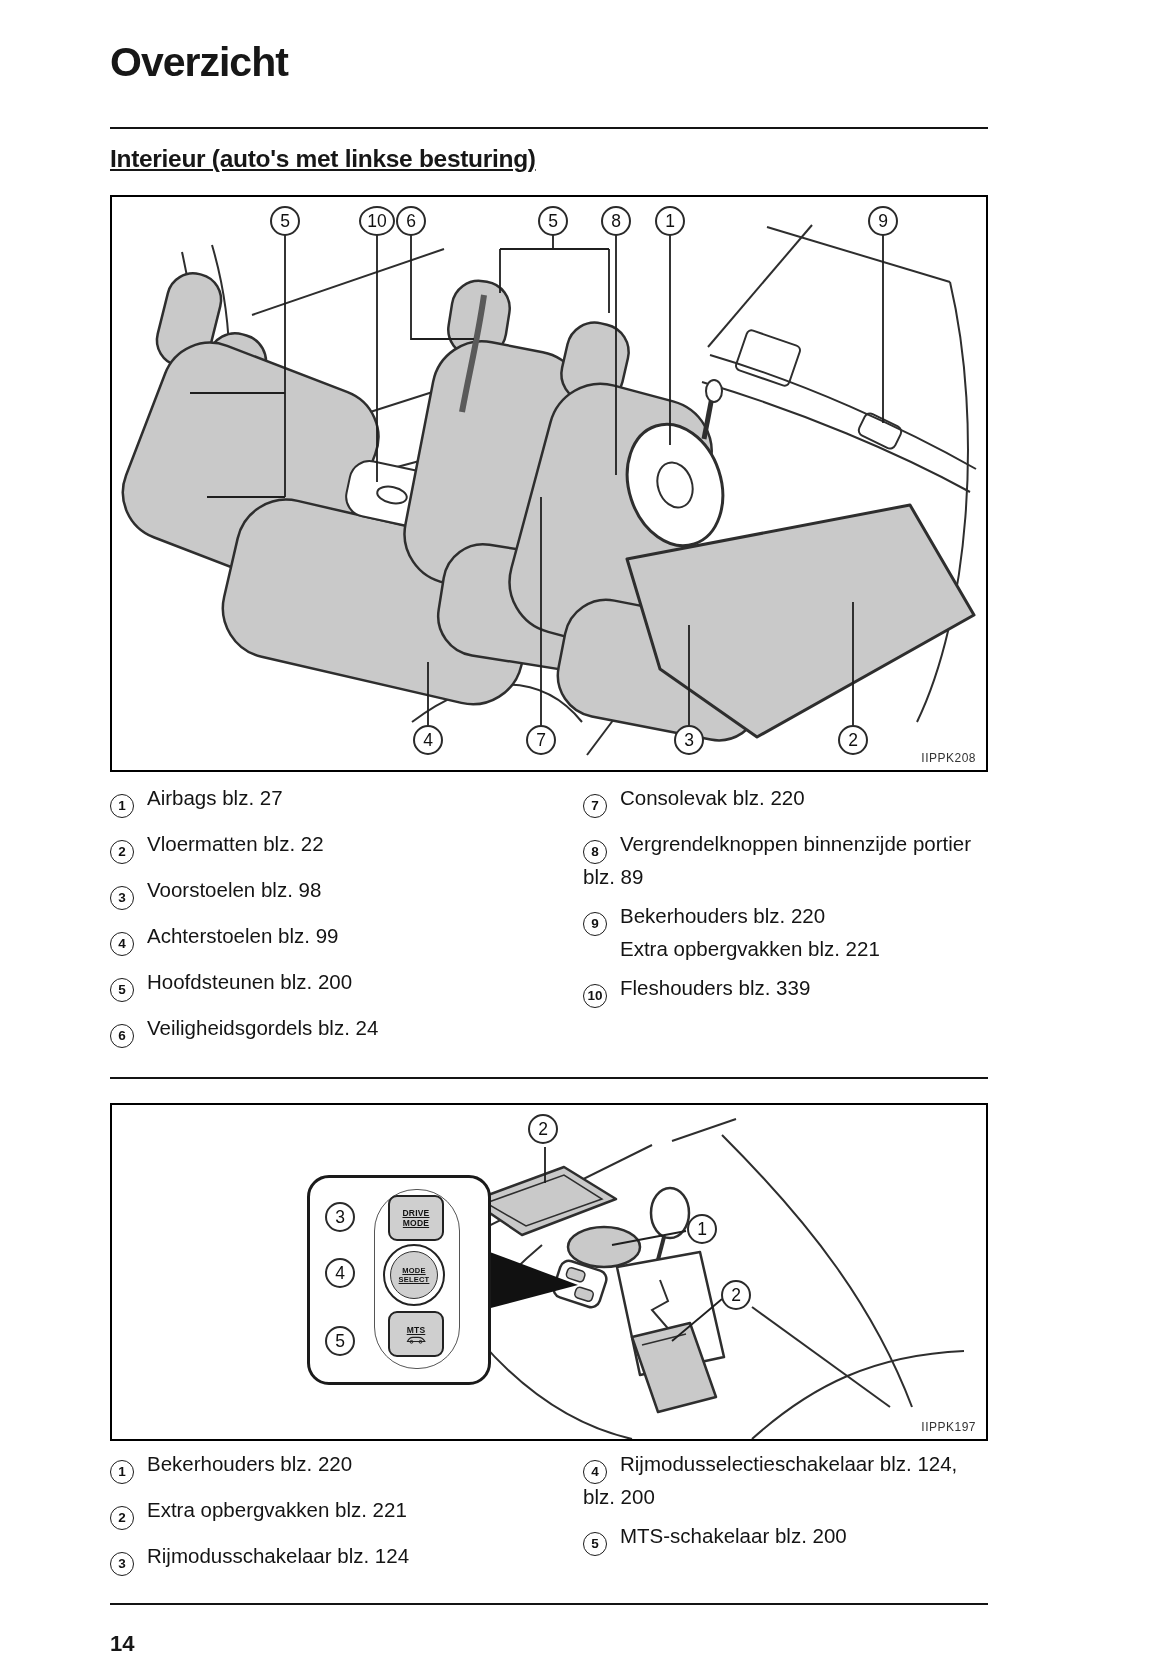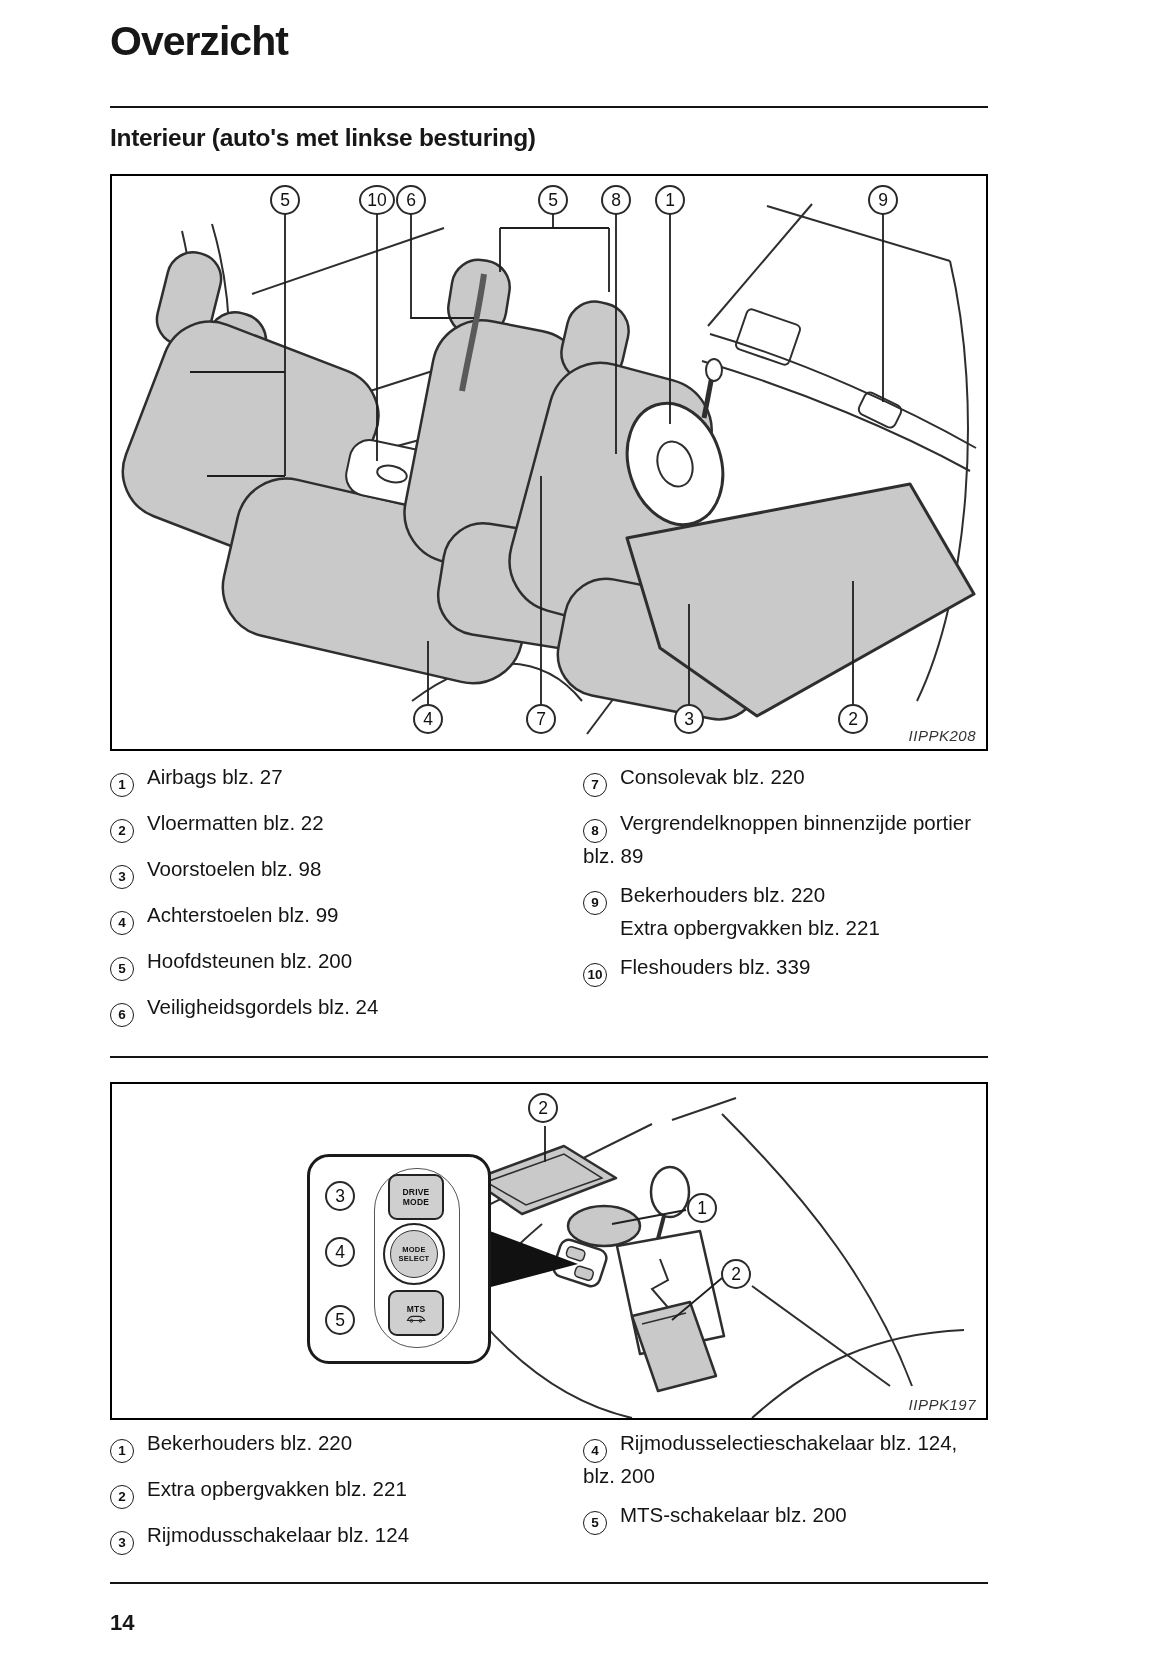--- a/index.html
+++ b/index.html
@@ -1,42 +1,42 @@
 <!DOCTYPE html>
 <html><head>
 <meta charset="utf-8">
 <style>
   html,body{margin:0;padding:0;background:#fff;}
   .page{position:relative;width:1165px;height:1653px;background:#ffffff;
         font-family:"Liberation Sans",sans-serif;color:#171717;overflow:hidden;}
   .content{position:relative;margin:0 0 0 110px;width:878px;}
 
-  h1.title{margin:0;padding-top:19px;font-size:41px;font-weight:800;letter-spacing:-1px;line-height:1.1;}
+  h1.title{margin:0;padding-top:40px;font-size:41px;font-weight:800;letter-spacing:-1px;line-height:1.1;}
   .rule{border:none;border-top:2px solid #141414;margin:0;}
   .rule1{margin-top:42px;}
-  h2.section{margin:16px 0 0 0;font-size:24.5px;font-weight:700;letter-spacing:-0.3px;line-height:1.15;}
+  h2.section{margin:16px 0 0 0;font-size:24.5px;font-weight:700;letter-spacing:-0.3px;line-height:1.15;text-decoration:underline;}
 
   .figure{position:relative;border:2px solid #000;background:#fff;}
   .fig1{margin-top:22px;height:577px;box-sizing:border-box;}
   .fig2{margin-top:24px;height:338px;box-sizing:border-box;}
   .figure svg.art{position:absolute;left:0;top:0;width:100%;height:100%;}
 
   .callout{position:absolute;box-sizing:border-box;width:30px;height:30px;border:2px solid #2a2a2a;
            border-radius:50%;background:#fff;display:flex;align-items:center;justify-content:center;
            font-size:17.5px;font-weight:500;color:#111;z-index:3;}
   .callout.wide{width:36px;}
-  .figcode{position:absolute;right:10px;bottom:5px;font-size:15px;color:#333;letter-spacing:0.5px;z-index:3;font-style:italic;}
+  .figcode{position:absolute;right:10px;bottom:5px;font-size:12px;color:#333;letter-spacing:0.5px;z-index:3;}
 
   
   .bubble{position:absolute;left:195px;top:70px;width:178px;height:204px;background:#fff;
           border:3px solid #1a1a1a;border-radius:22px;z-index:2;}
   .capsule{position:absolute;left:262px;top:84px;width:84px;height:178px;border:1.8px solid #555;
            border-radius:42px;z-index:2;}
   .cbtn{position:absolute;box-sizing:border-box;border:2.5px solid #222;background:#cfcfcf;z-index:3;
-        display:flex;flex-direction:column;align-items:center;justify-content:center;text-align:center;}
+        display:flex;flex-direction:column;align-items:center;justify-content:center;text-align:center;text-decoration:underline;}
   .btn-drive{left:276px;top:90px;width:56px;height:46px;border-radius:9px;}
   .btn-mts{left:276px;top:206px;width:56px;height:46px;border-radius:9px;}
   .btn-select-outer{left:271px;top:139px;width:62px;height:62px;border-radius:50%;background:#fff;}
   .btn-select-inner{width:46px;height:46px;border-radius:50%;background:#cfcfcf;border:1.5px solid #333;
         display:flex;align-items:center;justify-content:center;text-align:center;}
   .btn-label{white-space:pre-line;font-size:8.5px;font-weight:700;line-height:1.2;color:#111;letter-spacing:0.2px;}
   .btn-label.sm{font-size:7.5px;}
 
   
   .legend{display:grid;grid-template-columns:473px 1fr;margin-top:13px;}

